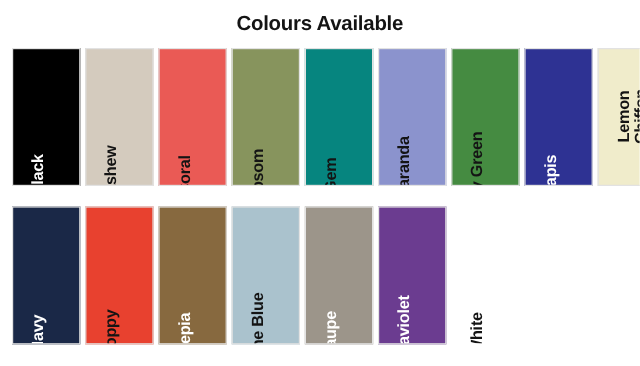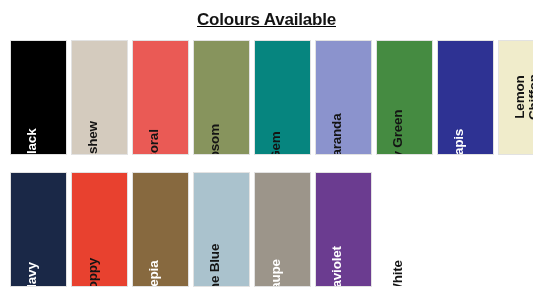--- a/index.html
+++ b/index.html
@@ -12,21 +12,20 @@
     background: #ffffff;
     font-family: "Liberation Sans", sans-serif;
     overflow: hidden;
   }
 
   .page {
     position: relative;
     width: 533px;
     height: 305px;
     box-sizing: border-box;
-    text-decoration: underline;
   }
 
   .chart-title {
     text-align: center;
     font-size: 17px;
     font-weight: bold;
     color: #141414;
     letter-spacing: -0.2px;
     padding-top: 11px;
     line-height: 1;

